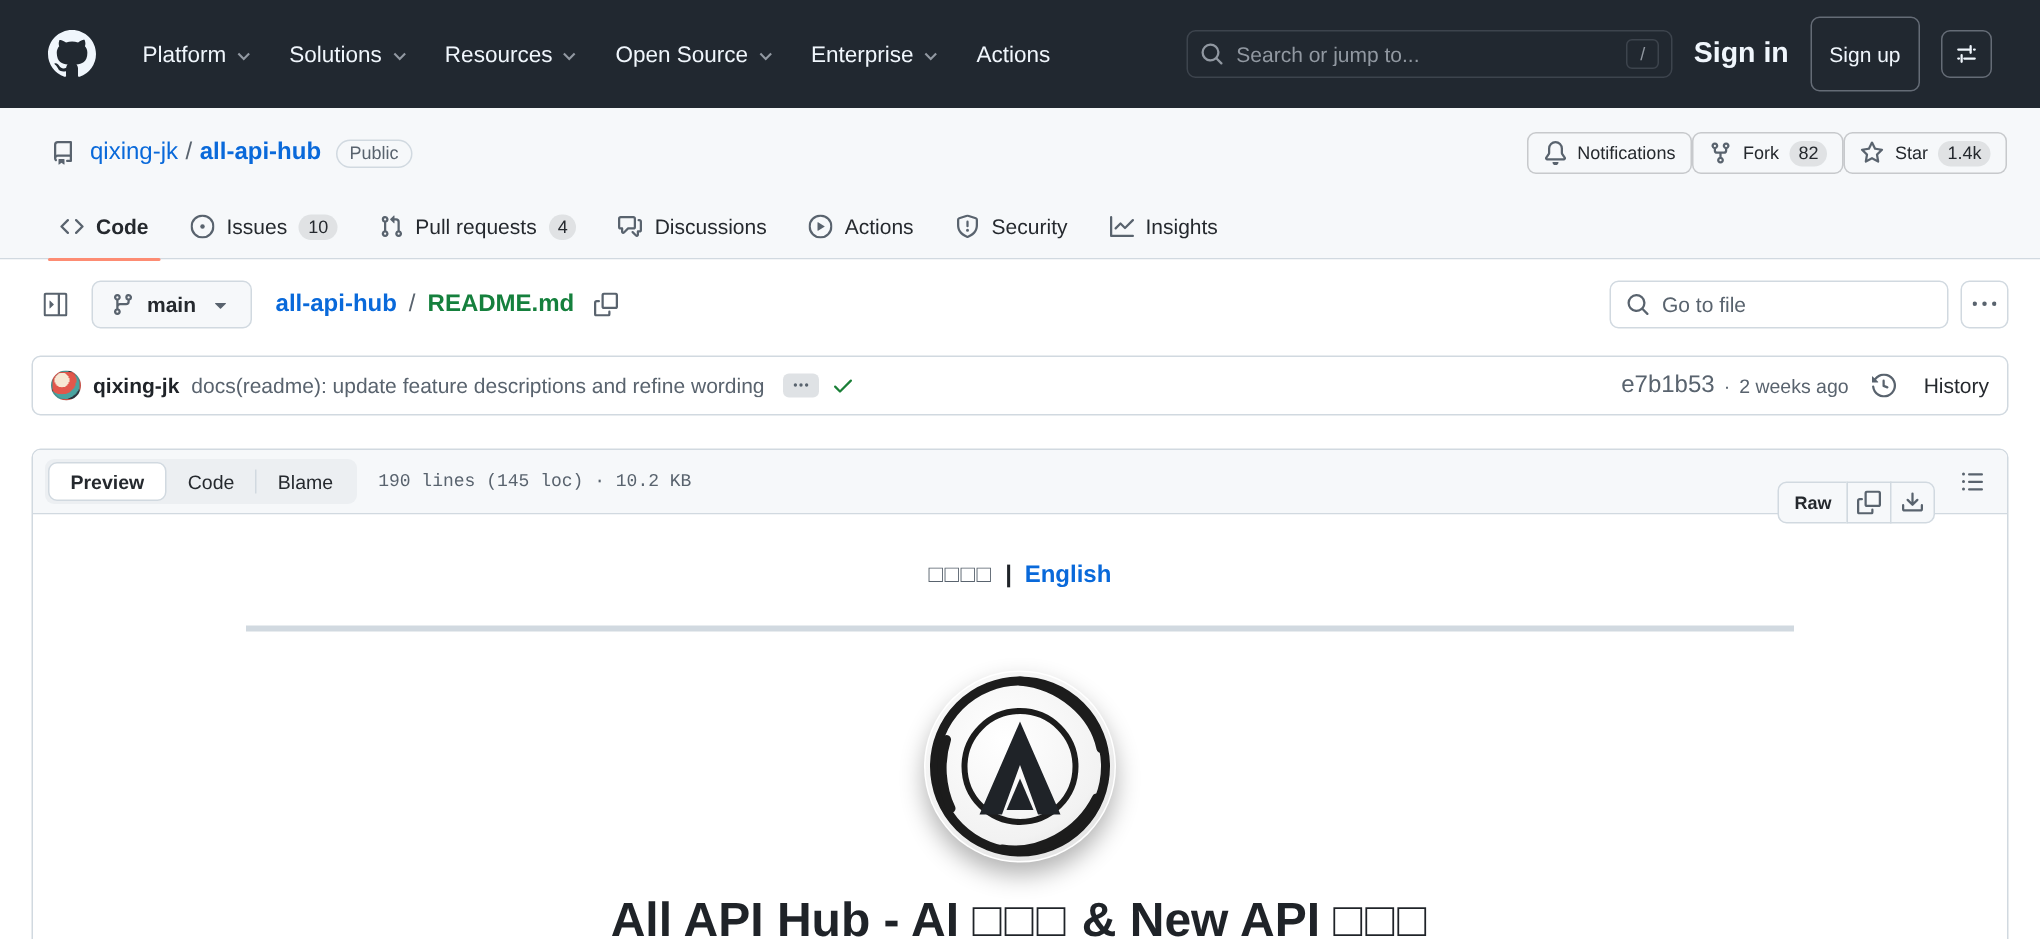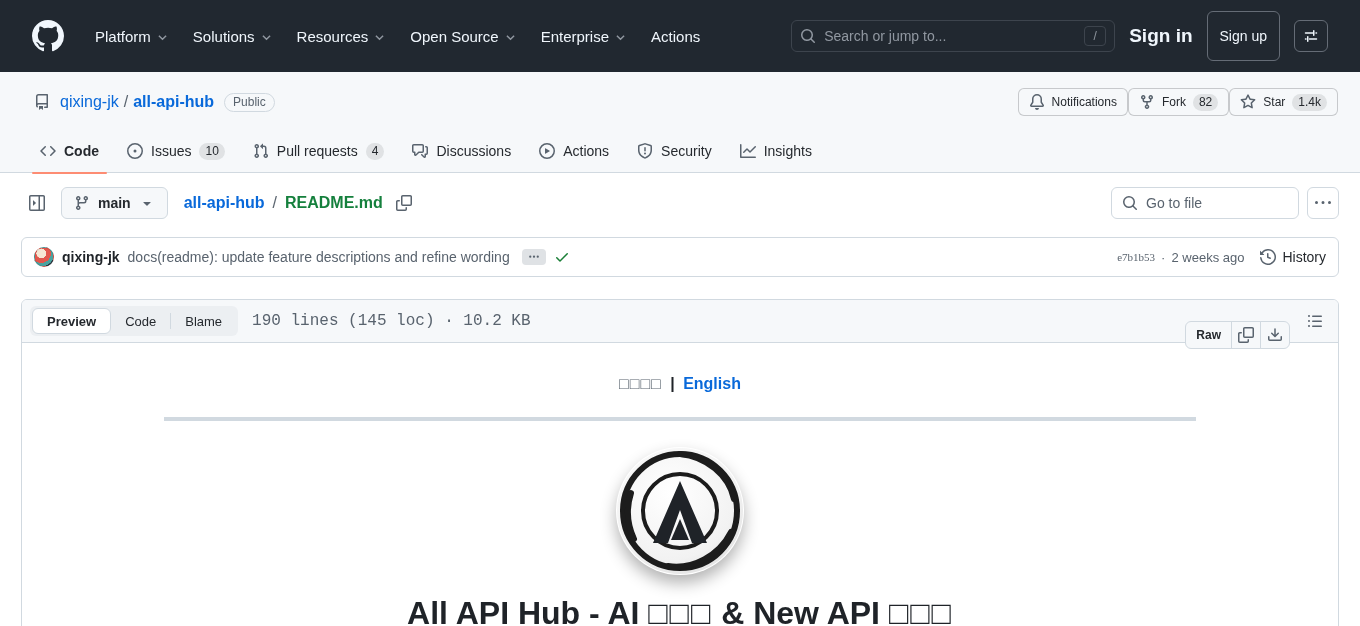--- a/index.html
+++ b/index.html
@@ -105,21 +105,21 @@
   .crumbs { display: flex; align-items: center; gap: 8px; font-size: 16px; }
   .crumb-repo { color: #0969da; font-weight: 600; cursor: pointer; }
   .crumb-sep { color: #59636e; }
   .crumb-file { color: #15803d; font-weight: 600; }
   .copy-path-btn {
     width: 26px; height: 26px; border: none; background: transparent; border-radius: 6px;
     display: flex; align-items: center; justify-content: center; color: #59636e; cursor: pointer;
   }
   .file-nav-right { margin-left: auto; display: flex; align-items: center; gap: 8px; }
   .goto-file {
-    width: 188px; height: 32px; border: 1px solid #d1d9e0; border-radius: 6px;
+    width: 226px; height: 32px; border: 1px solid #d1d9e0; border-radius: 6px;
     display: flex; align-items: center; gap: 8px; padding: 0 10px; color: #59636e; background: #fff;
   }
   .goto-file input {
     flex: 1; border: none; outline: none; font-size: 14px; color: #1f2328;
     font-family: "Liberation Sans", sans-serif; background: transparent;
   }
   .goto-file input::placeholder { color: #59636e; }
   .kebab-btn {
     width: 32px; height: 32px; border: 1px solid #d1d9e0; border-radius: 6px; background: #fff;
     display: flex; align-items: center; justify-content: center; color: #59636e; cursor: pointer;
@@ -138,38 +138,38 @@
   .commit-author { font-weight: 600; font-size: 14px; color: #1f2328; cursor: pointer; }
   .commit-msg { font-size: 14px; color: #59636e; cursor: pointer; margin-left: 0;
     white-space: nowrap; overflow: hidden; text-overflow: ellipsis; max-width: 560px; }
   .expand-pill {
     width: 24px; height: 16px; border: none; border-radius: 4px; background: rgba(129,139,152,0.25);
     display: flex; align-items: center; justify-content: center; color: #59636e; cursor: pointer; margin-left: 4px;
   }
   .status-check { color: #1a7f37; background: none; border: none; cursor: pointer; display: flex; }
   .commit-right { margin-left: auto; display: flex; align-items: center; gap: 16px; }
   .sha-time { font-size: 13px; color: #59636e; display: flex; gap: 6px; align-items: center; }
-  .sha { font-family: Liberation Serif, serif; font-size: 11px; cursor: pointer; }
-  .history-link { display: flex; align-items: center; gap: 6px; font-size: 14px; color: #25292e; cursor: pointer; }
+  .sha { font-family: Liberation Sans, sans-serif; font-size: 16px; cursor: pointer; }
+  .history-link { display: flex; align-items: center; gap: 18px; font-size: 14px; color: #25292e; cursor: pointer; }
   .history-link .ico { color: #59636e; }
 
   
   .file-box { margin-top: 22px; border: 1px solid #d1d9e0; border-radius: 6px 6px 0 0; overflow: hidden; }
   .file-box-header {
     background: #f6f8fa; border-bottom: 1px solid #d1d9e0; height: 43px;
     display: flex; align-items: center; padding: 0 8px; gap: 14px;
   }
   .seg { display: flex; align-items: center; background: #eceff2; border-radius: 6px; padding: 2px; }
   .seg-btn {
     height: 26px; padding: 0 14px; font-size: 13px; color: #25292e; display: flex; align-items: center;
     background: transparent; border: none; border-radius: 6px; cursor: pointer; font-family: inherit;
   }
   .seg-btn.active { background: #fff; border: 1px solid #d1d9e0; font-weight: 600; }
   .seg-div { width: 1px; height: 16px; background: #d1d9e0; }
-  .file-meta { font-family: "Liberation Mono", monospace; font-size: 16px; color: #59636e; }
+  .file-meta { font-family: "Liberation Mono", monospace; font-size: 12px; color: #59636e; }
   .file-box-header-right { margin-left: auto; display: flex; align-items: center; gap: 10px; }
   .btn-group { display: flex; margin-top: 28px; }
   .btn-group > button {
     height: 28px; background: #f6f8fa; border: 1px solid #d1d9e0; color: #59636e;
     display: flex; align-items: center; justify-content: center; cursor: pointer; font-family: inherit;
   }
   .btn-group > button + button { margin-left: -1px; }
   .raw-btn { padding: 0 10px; font-size: 12px; font-weight: 600; color: #25292e !important; border-radius: 6px 0 0 6px; }
   .icon-grp-btn { width: 30px; }
   .dl-btn { border-radius: 0 6px 6px 0; }

